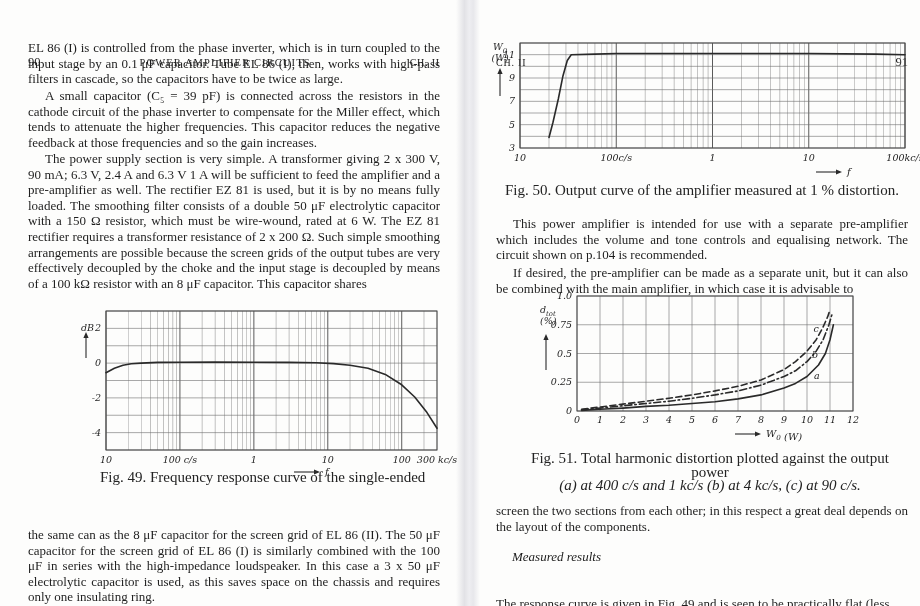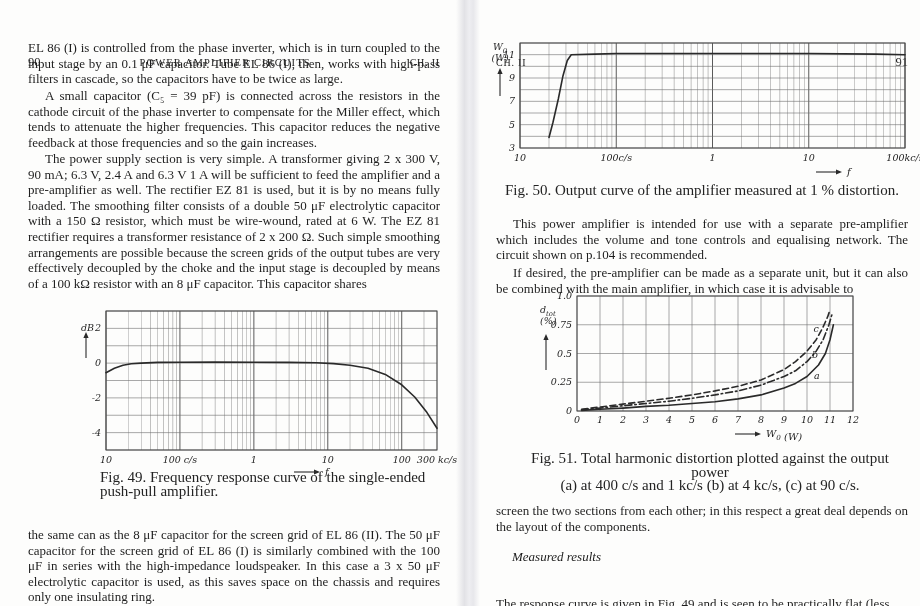--- a/index.html
+++ b/index.html
@@ -106,21 +106,20 @@
       <text x="30" y="27" text-anchor="end" font-size="9.5" fill="#1f1f1f" font-style="italic"><tspan dy="0">dB</tspan></text>
       <line x1="22" y1="54" x2="22" y2="32" stroke="#2a2a2a" stroke-width="1.1"></line>
       <polygon points="22,28 19.4,34 24.6,34" fill="#2a2a2a"></polygon>
       <line x1="230" y1="168" x2="252" y2="168" stroke="#2a2a2a" stroke-width="1.1"></line>
       <polygon points="256,168 250,165.4 250,170.6" fill="#2a2a2a"></polygon>
       <text x="261" y="171" text-anchor="start" font-size="10" fill="#1f1f1f" font-style="italic"><tspan dy="0">f</tspan></text>
     </svg></div>
 
 <div class="abs caption" style="left:100px;top:471px;width:350px;">
   <div>Fig. 49. Frequency response curve of the single-ended</div>
-  <div>push-pull amplifier.</div>
 </div>
 
 <p class="abs body-text" style="left:28px;top:514px;">the same can as the 8 μF capacitor for the screen grid of EL 86 (II). The 50 μF capacitor for the screen grid of EL 86 (I) is similarly combined with the 100 μF in series with the high-impedance loudspeaker. In this case a 3 x 50 μF electrolytic capacitor is used, as this saves space on the chassis and requires only one insulating ring.</p>
 
 <div class="abs hdr" style="left:496px;">
   <span class="chap">CH. II</span>
   <span class="pagenum">91</span>
 </div>
 
 <div class="abs fig" style="left:486px;top:36px;width:436px;height:147px;"><svg viewBox="0 0 436 147" width="436" height="147">
@@ -245,20 +244,20 @@
       <text x="5" y="34" text-anchor="start" font-size="9.5" fill="#1f1f1f" font-style="italic"><tspan dy="0">(%)</tspan></text>
       <line x1="11" y1="80" x2="11" y2="48" stroke="#2a2a2a" stroke-width="1.1"></line>
       <polygon points="11,44 8.4,50 13.6,50" fill="#2a2a2a"></polygon>
       <line x1="200" y1="144" x2="222" y2="144" stroke="#2a2a2a" stroke-width="1.1"></line>
       <polygon points="226,144 220,141.4 220,146.6" fill="#2a2a2a"></polygon>
       <text x="231" y="147" text-anchor="start" font-size="10" fill="#1f1f1f" font-style="italic"><tspan dy="0">W</tspan><tspan dy="2.5" font-size="7.199999999999999">0</tspan><tspan dy="0"> (W)</tspan></text>
     </svg></div>
 
 <div class="abs caption centered" style="left:525px;top:452px;width:370px;">
   <div>Fig. 51. Total harmonic distortion plotted against the output power</div>
-  <div style="text-align:center;">(a) at 400 c/s and 1 kc/s (b) at 4 kc/s, (c) at 90 c/s.</div>
+  <div style="font-style:italic;text-align:center;">(a) at 400 c/s and 1 kc/s (b) at 4 kc/s, (c) at 90 c/s.</div>
 </div>
 
 <p class="abs body-text" style="left:496px;top:490px;">screen the two sections from each other; in this respect a great deal depends on the layout of the components.</p>
 
 <div class="abs section-heading" style="left:512px;top:549px;">Measured results</div>
 
 <p class="abs body-text" style="left:496px;top:583px;">The response curve is given in Fig. 49 and is seen to be practically flat (less</p>
 
 </body></html>

